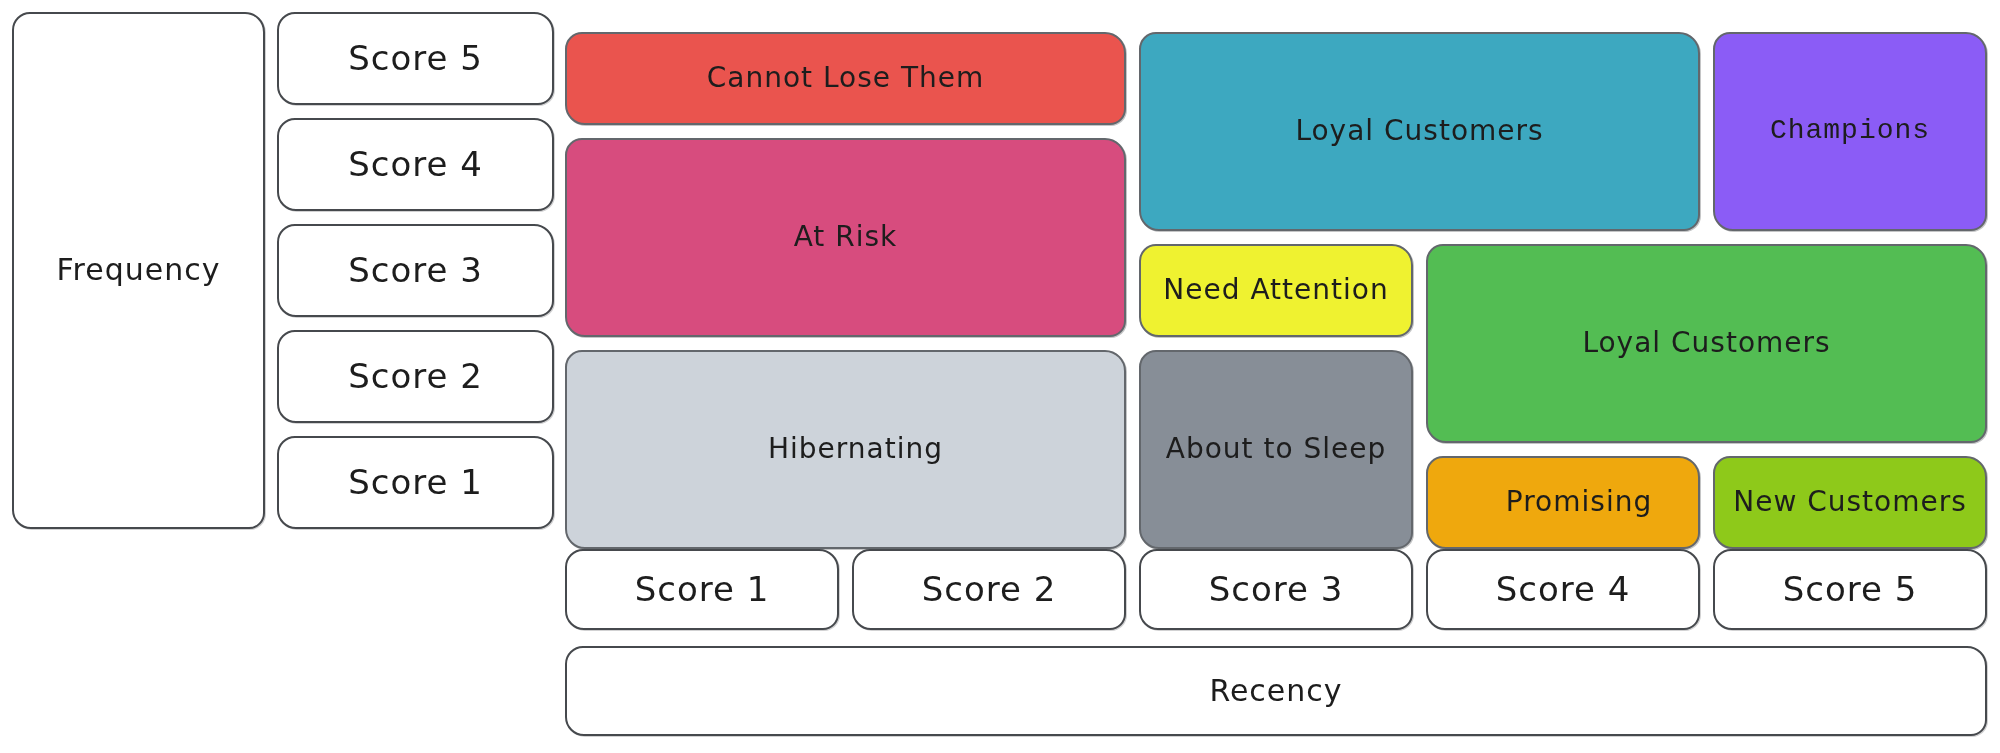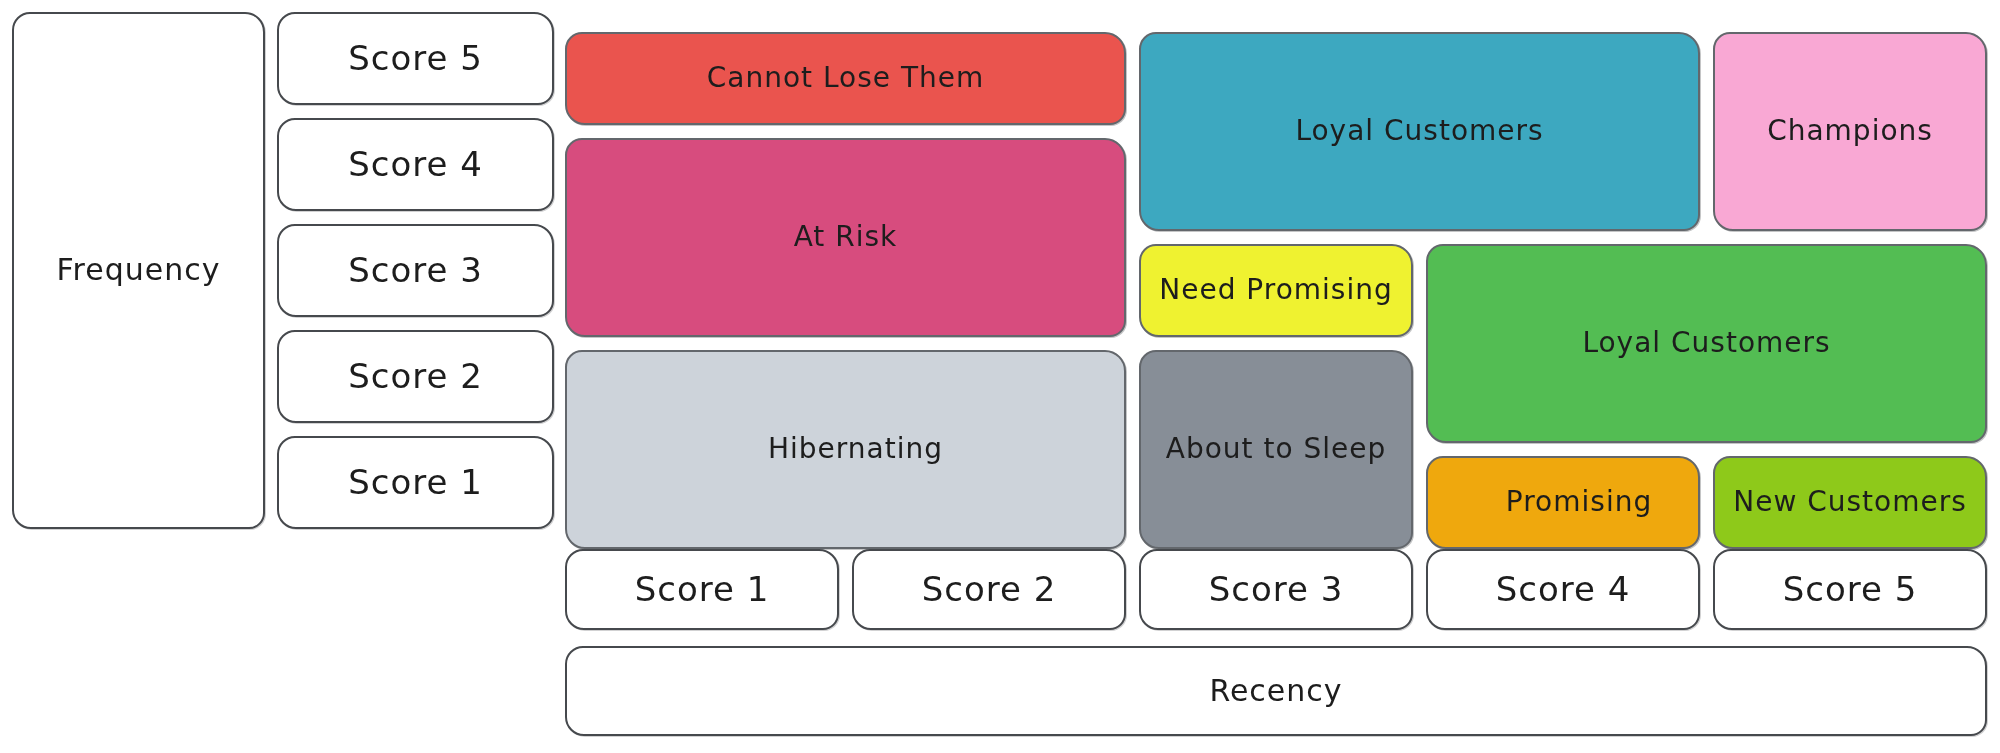--- a/index.html
+++ b/index.html
@@ -66,22 +66,22 @@
       <div class="box score-box">Score 3</div>
       <div class="box score-box">Score 2</div>
       <div class="box score-box">Score 1</div>
     </div>
 
   <div id="matrix">
       <div class="box segment" style="background: rgb(234, 84, 78); grid-area: 1 / 1 / span 1 / span 2;">Cannot Lose Them</div>
       <div class="box segment" style="background: rgb(215, 76, 126); grid-area: 2 / 1 / span 2 / span 2; text-align: right;">At Risk</div>
       <div class="box segment" style="background: rgb(205, 211, 218); grid-area: 4 / 1 / span 2 / span 2; padding-left: 20px;">Hibernating</div>
       <div class="box segment" style="background: rgb(61, 168, 192); grid-area: 1 / 3 / span 2 / span 2;">Loyal Customers</div>
-      <div class="box segment" style="background: #f9a8d4; grid-area: 1 / 5 / span 2 / span 1;">Champions</div>
-      <div class="box segment" style="background: rgb(239, 242, 48); grid-area: 3 / 3 / span 1 / span 1;">Need Promising</div>
+      <div class="box segment" style="background: #8b5cf6; grid-area: 1 / 5 / span 2 / span 1; font-family: Liberation Mono, monospace;">Champions</div>
+      <div class="box segment" style="background: rgb(239, 242, 48); grid-area: 3 / 3 / span 1 / span 1;">Need Attention</div>
       <div class="box segment" style="background: rgb(83, 189, 83); grid-area: 3 / 4 / span 2 / span 2;">Loyal Customers</div>
       <div class="box segment" style="background: rgb(135, 142, 151); grid-area: 4 / 3 / span 2 / span 1;">About to Sleep</div>
       <div class="box segment" style="background: rgb(239, 168, 13); grid-area: 5 / 4 / span 1 / span 1; padding-left: 32px;">Promising</div>
       <div class="box segment" style="background: rgb(142, 201, 26); grid-area: 5 / 5 / span 1 / span 1;">New Customers</div>
     </div>
 
   <div id="recency-scores">
       <div class="box score-box">Score 1</div>
       <div class="box score-box">Score 2</div>
       <div class="box score-box">Score 3</div>

